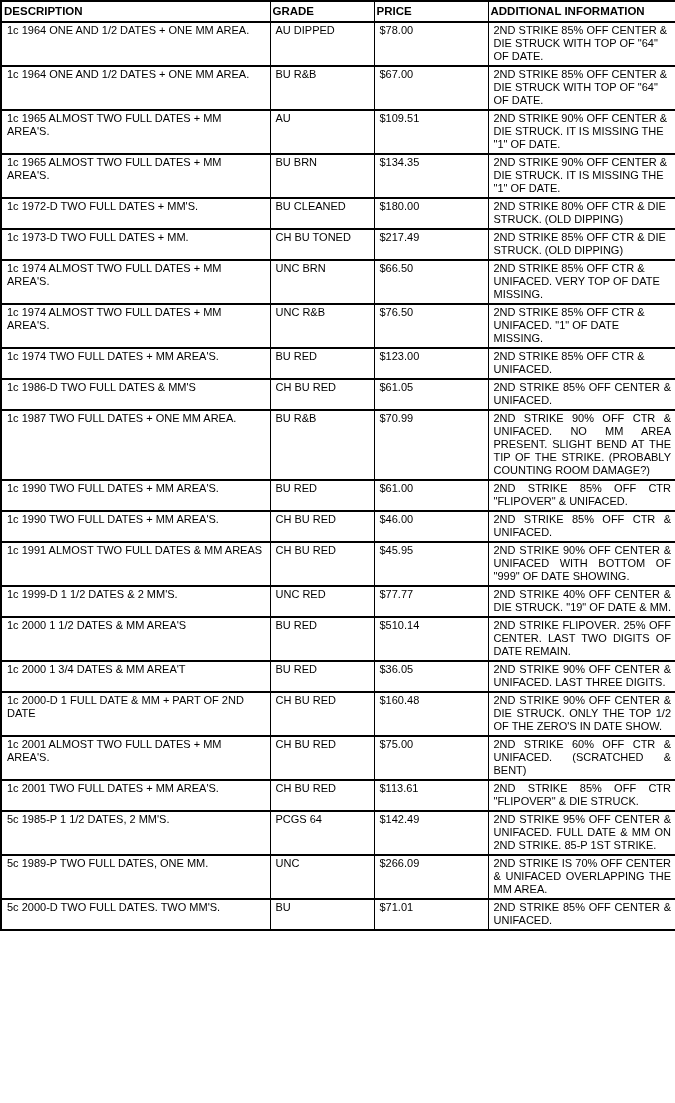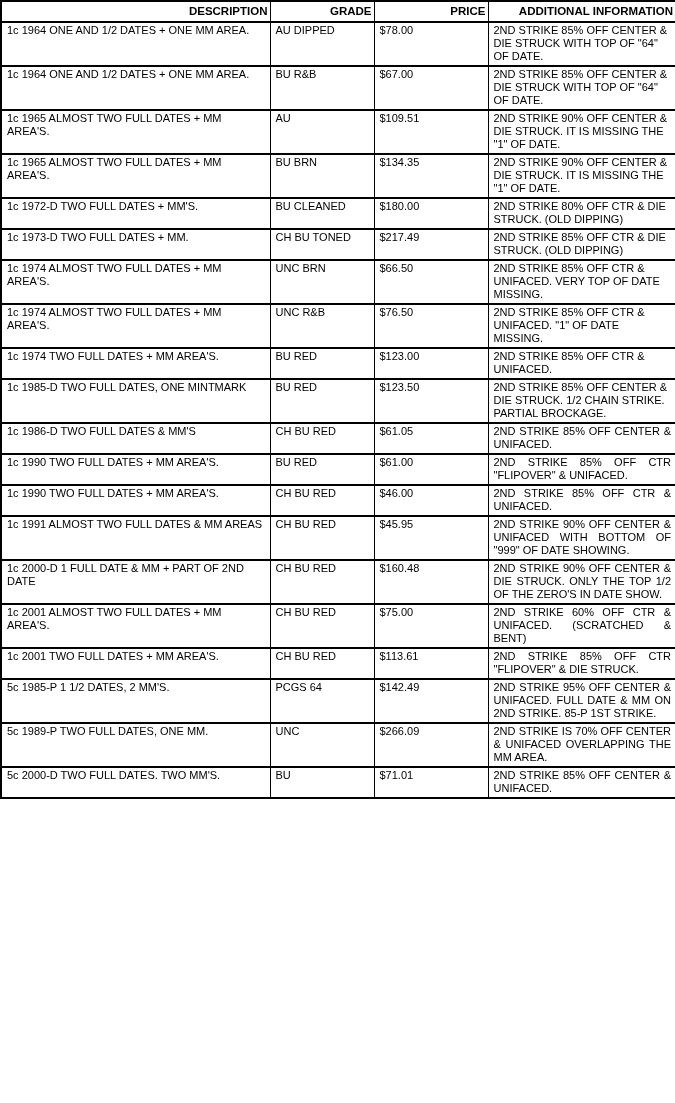--- a/index.html
+++ b/index.html
@@ -15,21 +15,21 @@
     border-left: 1px solid #000000;
     border-right: 1px solid #000000;
     border-top: 2px solid #000000;
     border-bottom: 2px solid #000000;
     font-size: 11px;
     vertical-align: top;
     overflow: hidden;
   }
   th {
     font-weight: bold;
-    text-align: right;
+    text-align: left;
     padding: 3px 2px;
     line-height: 13px;
     font-size: 11.5px;
   }
   td {
     padding: 1px 4px 2px 5px;
     line-height: 13px;
   }
   td.justify { text-align: justify; }
 </style>
@@ -101,48 +101,66 @@
           <td>$76.50</td>
           <td>2ND STRIKE 85% OFF CTR &amp; UNIFACED. "1" OF DATE MISSING.</td>
         </tr>
         <tr>
           <td>1c 1974 TWO FULL DATES + MM AREA'S.</td>
           <td>BU RED</td>
           <td>$123.00</td>
           <td>2ND STRIKE 85% OFF CTR &amp; UNIFACED.</td>
         </tr>
         <tr>
-          <td>1c 1985-D TWO FULL DATES, ONE MINTMARK</td>
-          <td>BU RED</td>
-          <td>$123.50</td>
-          <td>2ND STRIKE 85% OFF CENTER &amp; DIE STRUCK. 1/2 CHAIN STRIKE. PARTIAL BROCKAGE.</td>
-        </tr>
-        <tr>
           <td>1c 1986-D TWO FULL DATES &amp; MM'S</td>
           <td>CH BU RED</td>
           <td>$61.05</td>
           <td class="justify">2ND STRIKE 85% OFF CENTER &amp; UNIFACED.</td>
+        </tr>
+        <tr>
+          <td>1c 1987 TWO FULL DATES + ONE MM AREA.</td>
+          <td>BU R&amp;B</td>
+          <td>$70.99</td>
+          <td class="justify">2ND STRIKE 90% OFF CTR &amp; UNIFACED. NO MM AREA PRESENT. SLIGHT BEND AT THE TIP OF THE STRIKE. (PROBABLY COUNTING ROOM DAMAGE?)</td>
         </tr>
         <tr>
           <td>1c 1990 TWO FULL DATES + MM AREA'S.</td>
           <td>BU RED</td>
           <td>$61.00</td>
           <td class="justify">2ND STRIKE 85% OFF CTR "FLIPOVER" &amp; UNIFACED.</td>
         </tr>
         <tr>
           <td>1c 1990 TWO FULL DATES + MM AREA'S.</td>
           <td>CH BU RED</td>
           <td>$46.00</td>
           <td class="justify">2ND STRIKE 85% OFF CTR &amp; UNIFACED.</td>
         </tr>
         <tr>
           <td>1c 1991 ALMOST TWO FULL DATES &amp; MM AREAS</td>
           <td>CH BU RED</td>
           <td>$45.95</td>
           <td class="justify">2ND STRIKE 90% OFF CENTER &amp; UNIFACED WITH BOTTOM OF "999" OF DATE SHOWING.</td>
+        </tr>
+        <tr>
+          <td>1c 1999-D 1 1/2  DATES &amp; 2 MM'S.</td>
+          <td>UNC RED</td>
+          <td>$77.77</td>
+          <td class="justify">2ND STRIKE 40% OFF CENTER &amp; DIE STRUCK. "19" OF DATE &amp; MM.</td>
+        </tr>
+        <tr>
+          <td>1c 2000 1 1/2 DATES &amp; MM AREA'S</td>
+          <td>BU RED</td>
+          <td>$510.14</td>
+          <td class="justify">2ND STRIKE FLIPOVER. 25% OFF CENTER. LAST TWO DIGITS OF DATE REMAIN.</td>
+        </tr>
+        <tr>
+          <td>1c 2000 1 3/4 DATES &amp; MM AREA'T</td>
+          <td>BU RED</td>
+          <td>$36.05</td>
+          <td class="justify">2ND STRIKE 90% OFF CENTER &amp; UNIFACED. LAST THREE DIGITS.</td>
         </tr>
         <tr>
           <td>1c 2000-D 1 FULL DATE &amp; MM + PART OF 2ND DATE</td>
           <td>CH BU RED</td>
           <td>$160.48</td>
           <td class="justify">2ND STRIKE 90% OFF CENTER &amp; DIE STRUCK. ONLY THE TOP 1/2 OF THE ZERO'S IN DATE SHOW.</td>
         </tr>
         <tr>
           <td>1c 2001 ALMOST  TWO FULL DATES + MM AREA'S.</td>
           <td>CH BU RED</td>

